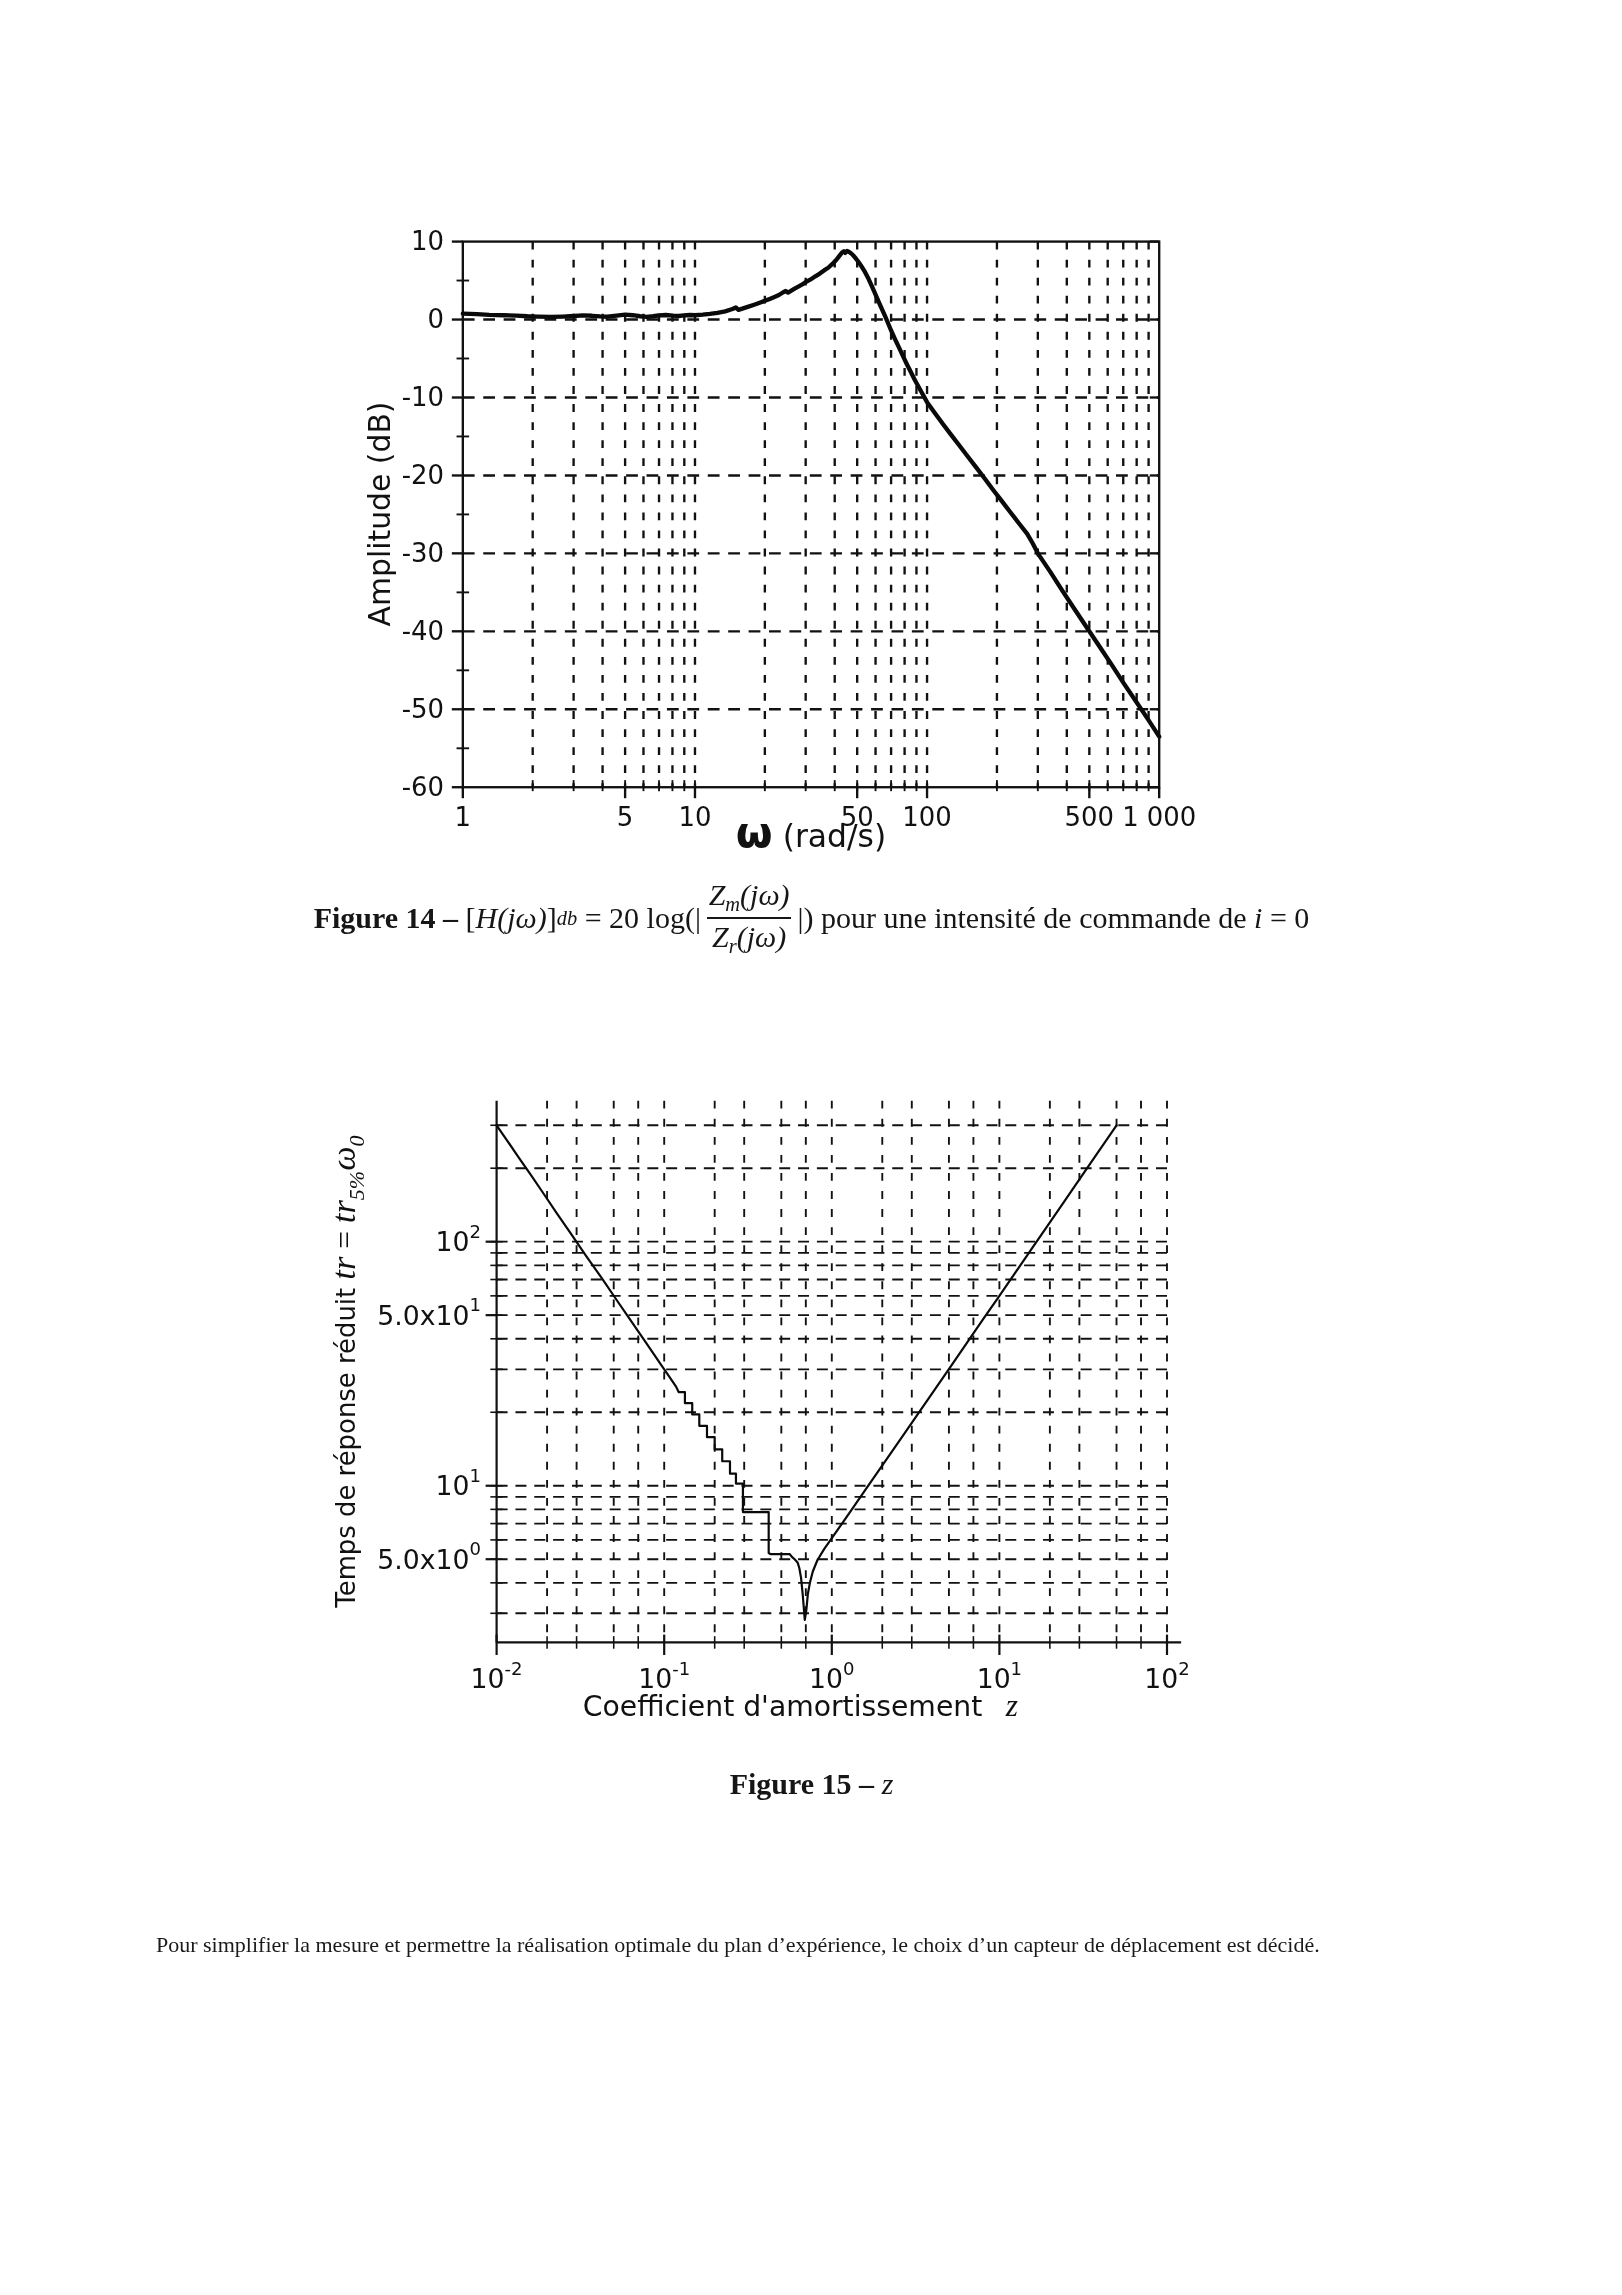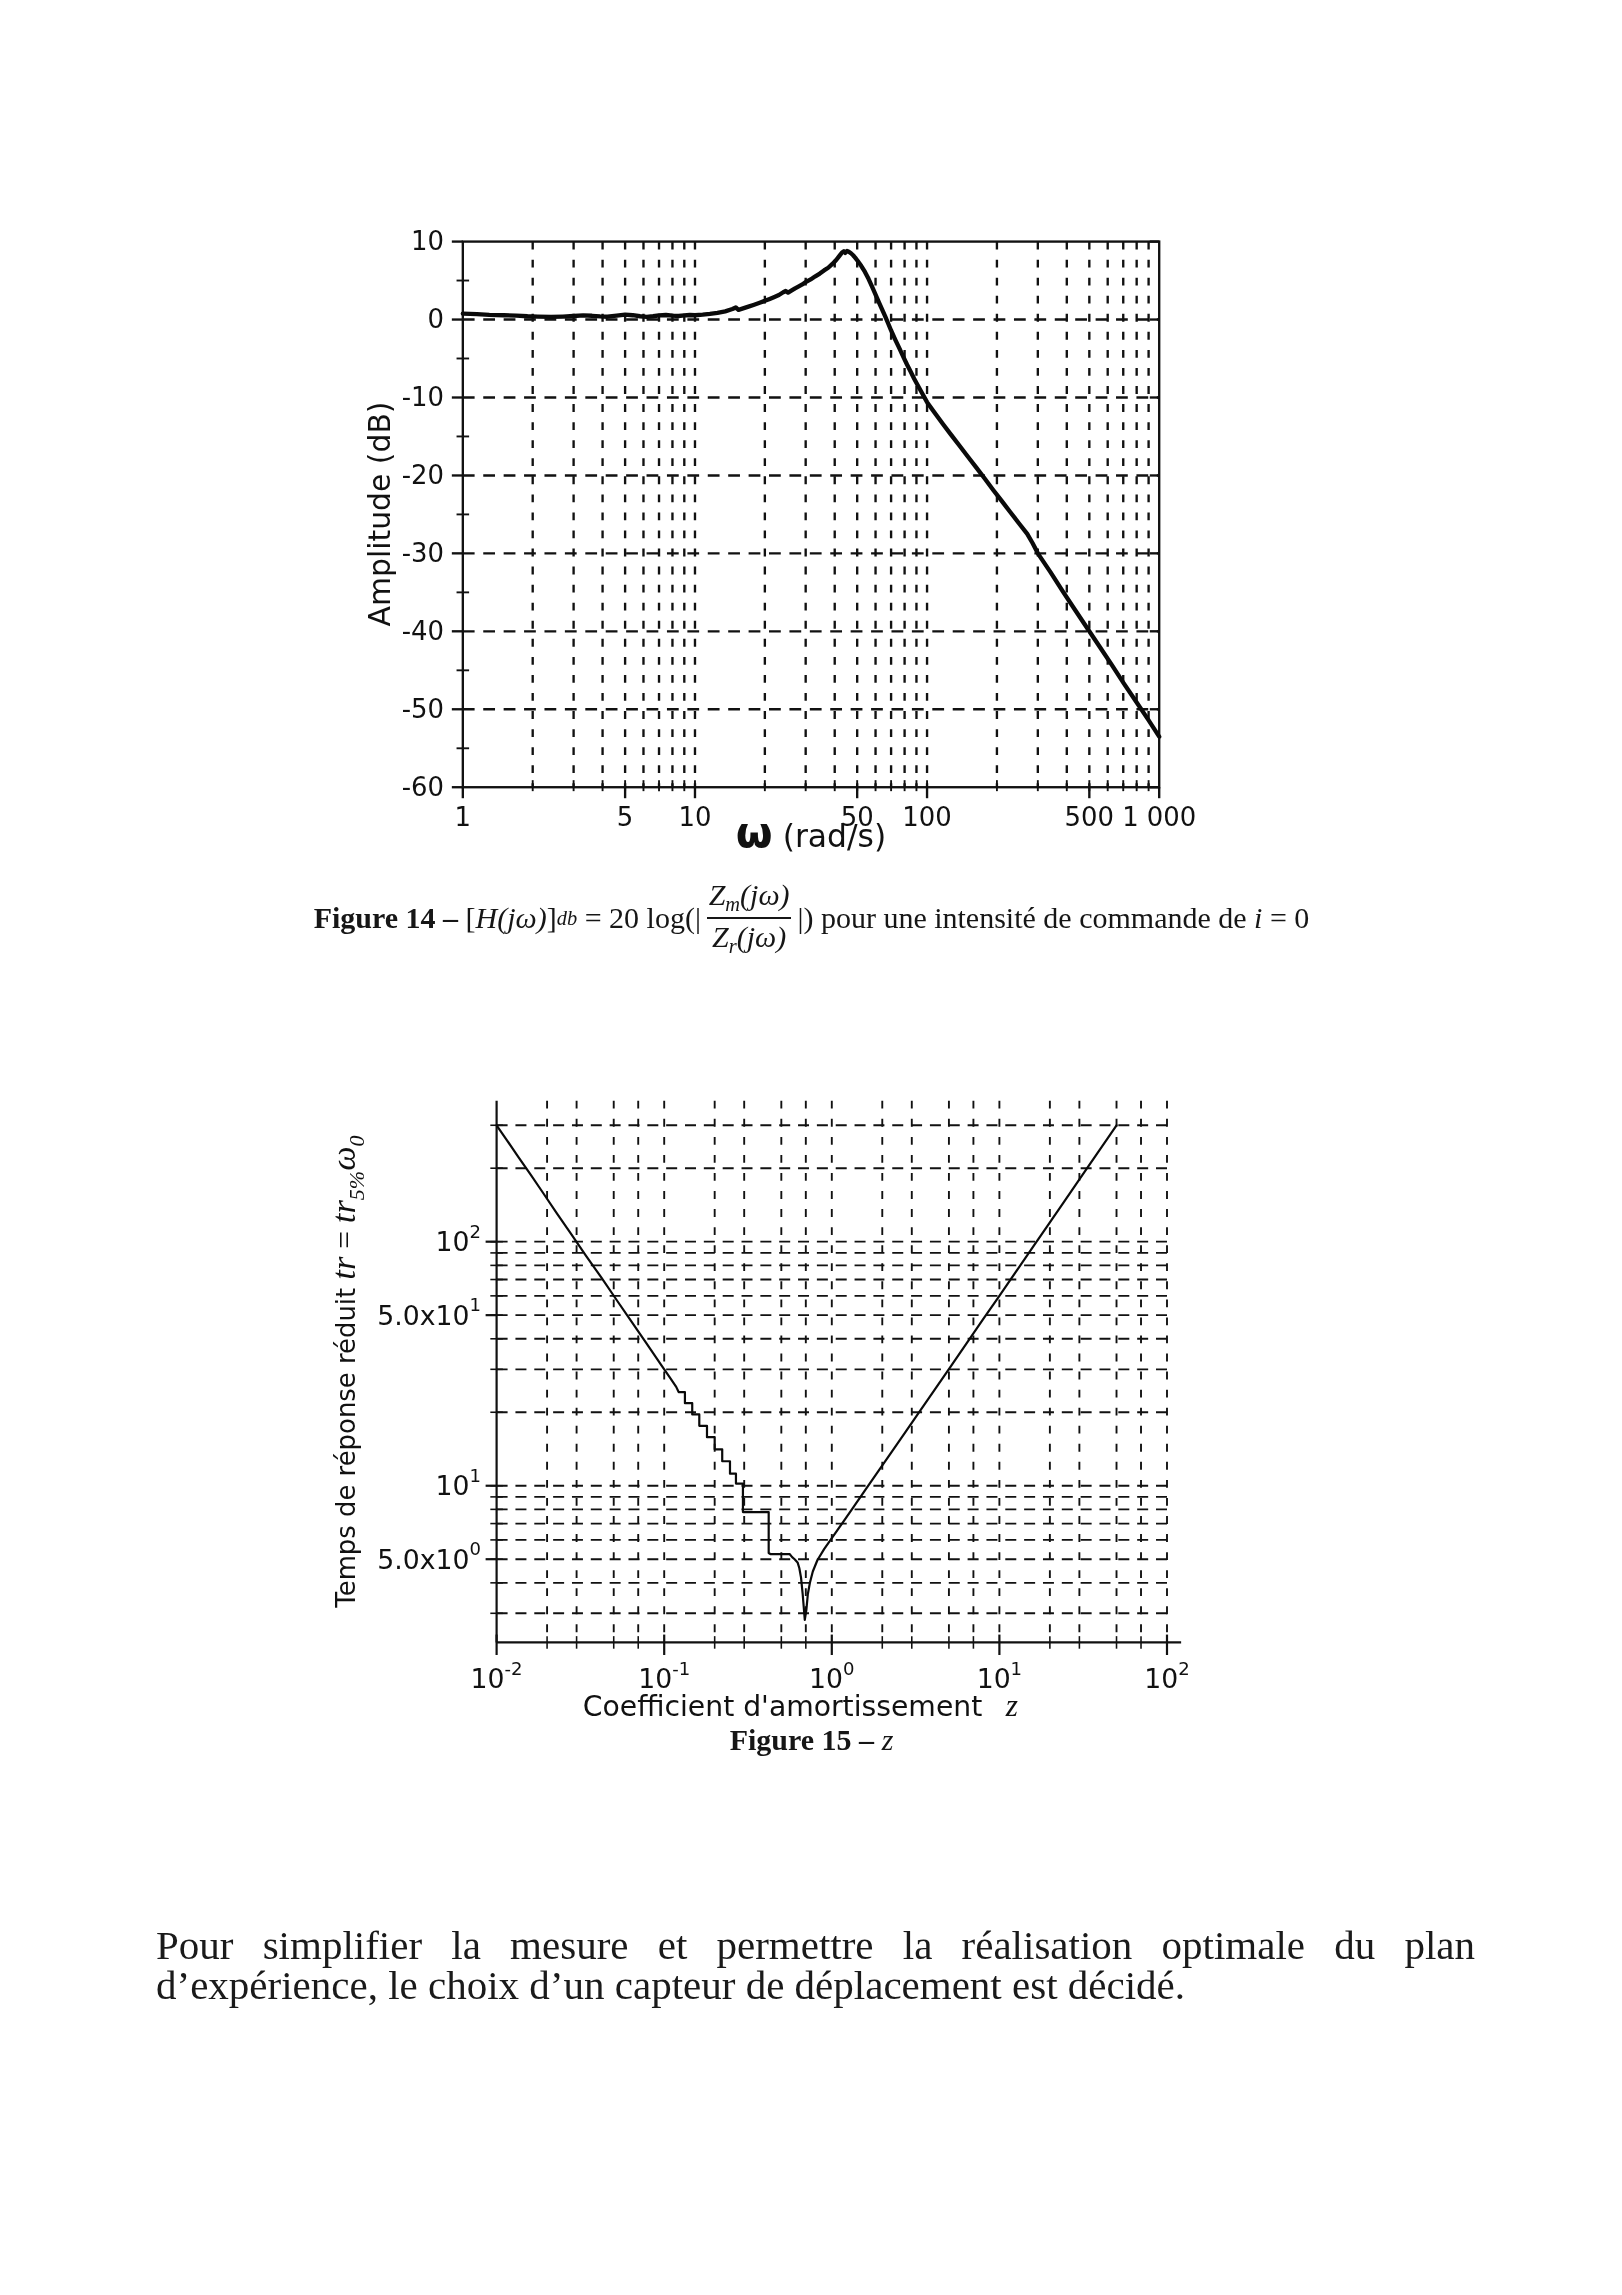--- a/index.html
+++ b/index.html
@@ -15,21 +15,21 @@
     font-size:30px;color:#161616;white-space:pre;
   }
   .caption .cap-label{font-weight:bold;}
   .mi{font-style:italic;font-family:"Liberation Serif", serif;}
   .sub{font-size:20.4px;vertical-align:-6.3px;}
   .frac{display:inline-flex;flex-direction:column;align-items:center;vertical-align:middle;margin:0 3.1px;line-height:1.05;}
   .frac .num{padding:0 4.7px 1.6px 4.7px;}
   .frac .den{border-top:2.4px solid #161616;padding:1.6px 4.7px 0 4.7px;}
   .body-par{
     position:absolute;left:156px;top:1925px;width:1319px;
-    font-size:41px;line-height:40px;text-align:justify;color:#1a1a1a;margin:0;
+    font-size:22px;line-height:40px;text-align:justify;color:#1a1a1a;margin:0;
   }
   .footer{
     position:absolute;left:0;top:2114px;width:1623px;text-align:center;
     font-weight:bold;font-size:30px;color:#1a1a1a;
   }
 </style>
 </head>
 <body>
 
 <div class="page">
@@ -245,21 +245,21 @@
         <line x1="239.0" y1="552.4" x2="253.0" y2="552.4" stroke="#111" stroke-width="2.8"></line>
         <text x="233" y="564.4" text-anchor="end" font-family="DejaVu Sans, sans-serif"><tspan font-size="34">10</tspan><tspan font-size="23" dy="-17">1</tspan></text>
         <line x1="239.0" y1="646.0" x2="253.0" y2="646.0" stroke="#111" stroke-width="2.8"></line>
         <text x="233" y="658.0" text-anchor="end" font-family="DejaVu Sans, sans-serif"><tspan font-size="34">5.0x10</tspan><tspan font-size="23" dy="-17">0</tspan></text>
         <polyline points="253.0,93.2 266.0,112.0 280.8,133.9 296.6,156.3 312.5,179.8 330.2,206.1 348.5,232.4 366.5,258.8 386.1,286.8 405.9,315.8 425.1,343.7 443.5,370.4 461.7,397.1 473.6,414.4 481.8,426.5 484.9,433.1 492.9,433.1 492.9,447.2 502.2,447.2 502.2,461.5 511.2,461.5 511.2,476.1 521.0,476.1 521.0,490.6 530.8,490.6 530.8,506.0 540.4,506.0 540.4,521.2 550.3,521.2 550.3,537.1 557.9,537.1 557.9,549.7 566.8,549.7 566.8,585.9 599.6,585.9 599.6,638.1 601.7,639.4 626.2,639.4 629.5,643.3 632.6,646.0 636.4,650.1 638.6,657.2 640.8,669.5 642.9,690.3 645.6,723.3 647.6,710.5 649.5,690.3 652.1,676.1 655.8,661.7 661.6,647.3 670.2,633.1 680.0,619.1 693.0,600.6 707.8,579.2 723.6,556.5 739.5,533.5 757.2,507.9 775.5,481.6 793.5,455.5 813.1,427.1 832.9,398.3 852.1,370.4 872.8,340.3 893.5,310.5 914.2,280.4 934.1,251.3 953.0,223.8 974.7,192.3 995.4,162.2 1017.3,130.3 1030.9,110.5 1042.7,93.2" fill="none" stroke="#0a0a0a" stroke-width="2.8" stroke-linejoin="round" stroke-linecap="round"></polyline>
         <text x="640" y="846" text-anchor="middle"><tspan font-family="DejaVu Sans, sans-serif" font-size="36">Coefficient d'amortissement</tspan><tspan font-family="Liberation Serif, serif" font-style="italic" font-size="40" dx="30">z</tspan></text>
         <text x="72" y="407" text-anchor="middle" transform="rotate(-90 72 407)"><tspan font-family="DejaVu Sans, sans-serif" font-size="33">Temps de réponse réduit </tspan><tspan font-family="Liberation Serif, serif" font-style="italic" font-size="44">tr</tspan><tspan font-family="Liberation Serif, serif" font-size="40"> = </tspan><tspan font-family="Liberation Serif, serif" font-style="italic" font-size="44">tr</tspan><tspan font-family="Liberation Serif, serif" font-style="italic" font-size="28" dy="12">5%</tspan><tspan font-family="Liberation Serif, serif" font-style="italic" font-size="44" dy="-12">ω</tspan><tspan font-family="Liberation Serif, serif" font-style="italic" font-size="28" dy="12">0</tspan></text>
       </svg>
     </div>
 
-  <div class="caption" style="top:1712px;height:55px;">
+  <div class="caption" style="top:1756px;height:55px;">
     <span class="cap-label">Figure 15 – </span><span class="mi">z</span>
   </div>
 
   <p class="body-par">Pour simplifier la mesure et permettre la réalisation optimale du plan d’expérience, le choix d’un capteur de déplacement est décidé.</p>
 
 
 </div>
 
 
 </body></html>

